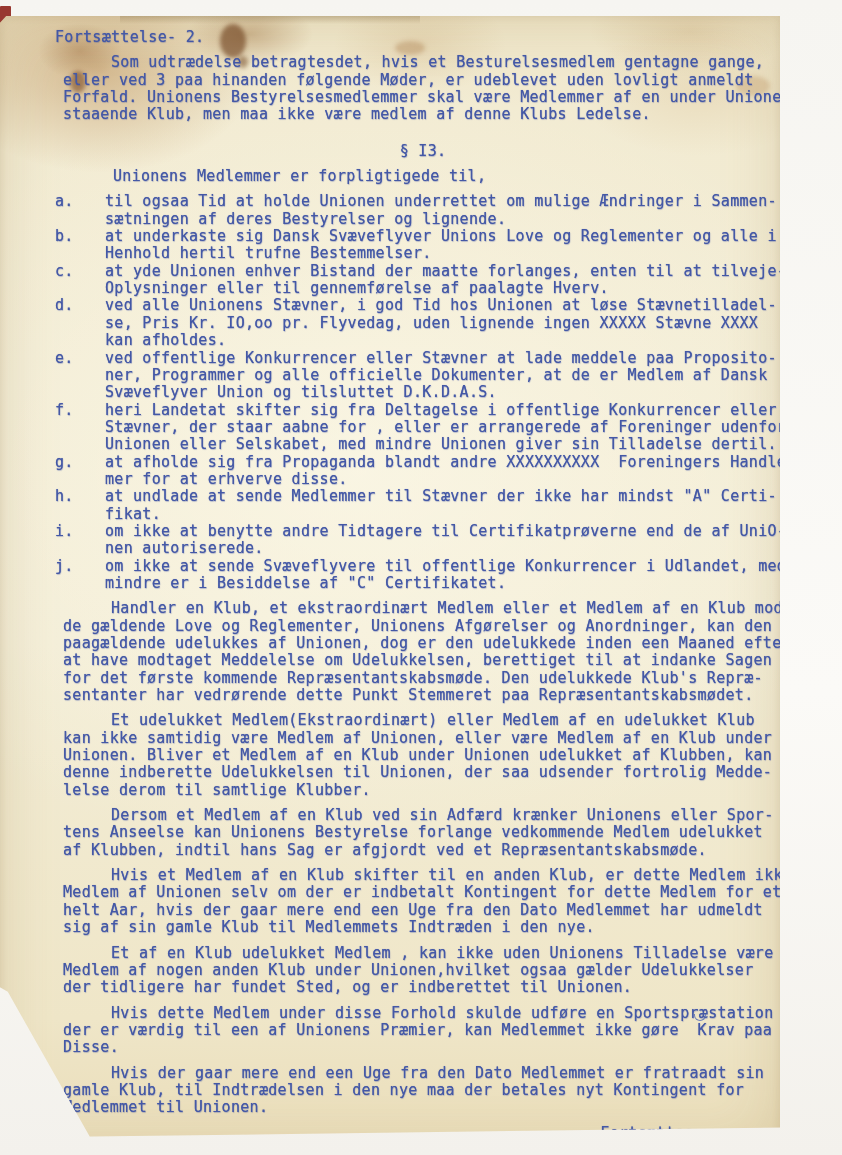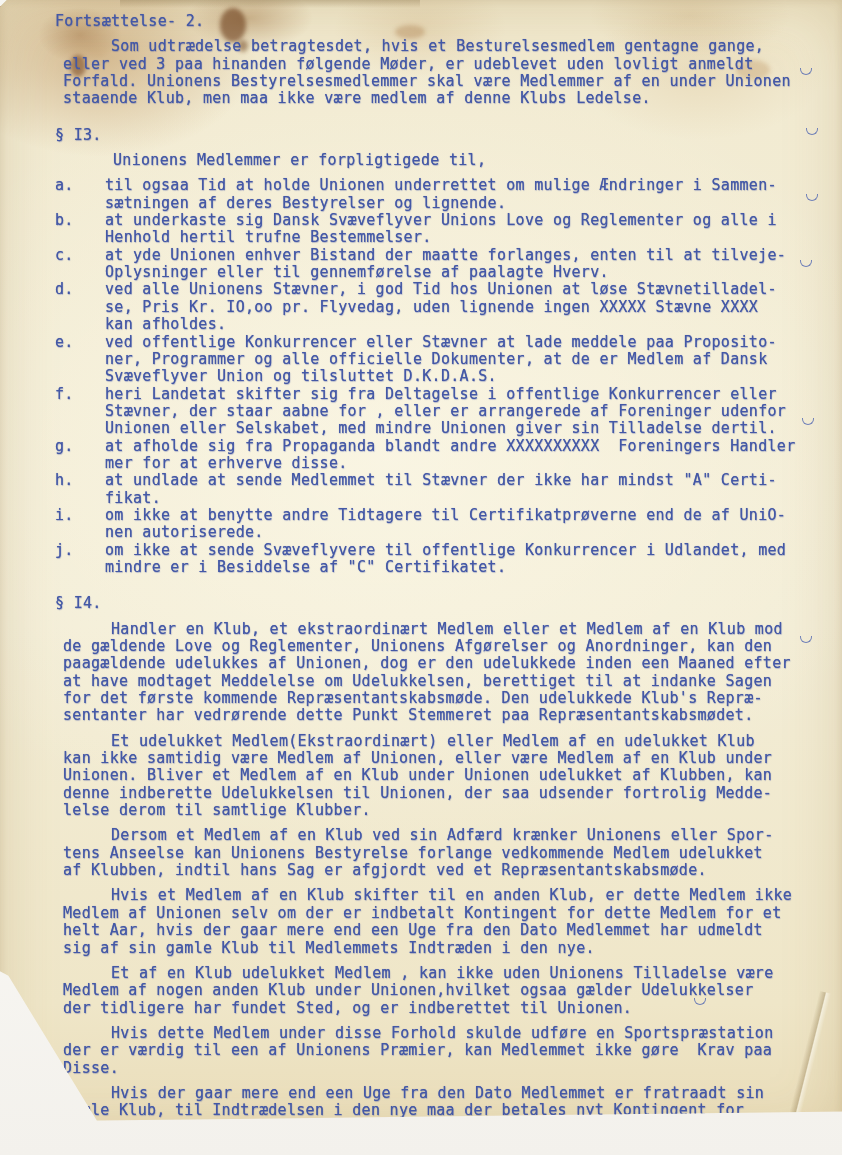--- a/index.html
+++ b/index.html
@@ -6,21 +6,21 @@
   body{
     width:842px;height:1155px;position:relative;overflow:hidden;
     background:#fdfdfb;
     font-family:"DejaVu Sans Mono", monospace;
   }
   
   .scan-bg{position:absolute;inset:0;background:linear-gradient(180deg,#f6f5f1,#fbfaf7 60%,#f3f1ec);}
 
   
   .paper{
-    position:absolute;left:0;top:0;width:842px;height:1140px;
+    position:absolute;left:0;top:16px;width:780px;height:1140px;
     clip-path:polygon(0.8% 0%, 100% 0%, 100% 97.5%, 11.5% 98.3%, 1.0% 85.6%, 0% 85.2%, 0% 0.6%);
     background:
       radial-gradient(ellipse 230px 150px at 100px 55px, rgba(168,112,48,0.40), rgba(168,112,48,0) 68%),
       radial-gradient(ellipse 90px 45px at 250px 18px, rgba(140,88,34,0.35), rgba(140,88,34,0) 70%),
       radial-gradient(ellipse 60px 40px at 80px 35px, rgba(120,64,20,0.30), rgba(120,64,20,0) 70%),
       radial-gradient(ellipse 120px 70px at 420px 28px, rgba(178,128,62,0.16), rgba(178,128,62,0) 72%),
       radial-gradient(ellipse 170px 90px at 700px 75px, rgba(196,156,96,0.18), rgba(196,156,96,0) 72%),
       radial-gradient(ellipse 140px 60px at 690px 15px, rgba(176,130,66,0.20), rgba(176,130,66,0) 72%),
       radial-gradient(ellipse 700px 500px at 46% 40%, rgba(255,252,238,0.55), rgba(255,252,238,0) 80%),
       linear-gradient(180deg, #efe6c9 0%, #f2ebd2 8%, #f3edd6 55%, #efe6c8 88%, #e9dcb8 100%);
@@ -42,21 +42,21 @@
   .red-mark{position:absolute;left:0;width:11px;background:#8e241c;border-radius:1px;filter:blur(0.4px);}
   
   .page-text{
     position:absolute;left:55px;top:13px;width:776px;
     font-size:15px;line-height:17.35px;color:#4458a6;
     text-shadow:0 0 0.7px rgba(62,84,164,0.75), 0.5px 0.5px 0.8px rgba(62,84,164,0.30);
     letter-spacing:0.3px;
   }
   .title{white-space:pre-wrap;margin:0;}
   .para{white-space:pre-wrap;margin:8px;text-indent:48px;}
-  .heading{text-align:left;margin:19px 40px 0 0;}
+  .heading{text-align:center;margin:19px 40px 0 0;}
   .lead{white-space:pre-wrap;margin:8px;text-indent:50px;}
   .item{display:flex;margin:0;}
   .item-label{flex:0 0 50px;}
   .item-text{white-space:pre-wrap;flex:1;}
   .closing{text-align:right;padding-right:128px;margin-top:5px;}
   
   .ink-mark{position:absolute;width:10px;height:6px;border:1.6px solid #5b6fb4;border-top:none;border-radius:0 0 9px 9px;opacity:0.85;}
 </style>
 </head>
 <body>
@@ -135,35 +135,34 @@
 Stævner, der staar aabne for , eller er arrangerede af Foreninger udenfor
 Unionen eller Selskabet, med mindre Unionen giver sin Tilladelse dertil.</div>
     </div>
     <div class="item">
       <span class="item-label">g.</span>
       <div class="item-text">at afholde sig fra Propaganda blandt andre XXXXXXXXXX  Foreningers Handler
 mer for at erhverve disse.</div>
     </div>
     <div class="item">
       <span class="item-label">h.</span>
-      <div class="item-text">at undlade at sende Medlemmet til Stævner der ikke har mindst "A" Certi-
+      <div class="item-text">at undlade at sende Medlemmer til Stævner der ikke har mindst "A" Certi-
 fikat.</div>
     </div>
     <div class="item">
       <span class="item-label">i.</span>
       <div class="item-text">om ikke at benytte andre Tidtagere til Certifikatprøverne end de af UniO-
 nen autoriserede.</div>
     </div>
     <div class="item">
       <span class="item-label">j.</span>
       <div class="item-text">om ikke at sende Svæveflyvere til offentlige Konkurrencer i Udlandet, med
 mindre er i Besiddelse af "C" Certifikatet.</div>
     </div>
 
-    <div class="heading">§ I4.</div>
     <div class="para">Handler en Klub, et ekstraordinært Medlem eller et Medlem af en Klub mod
 de gældende Love og Reglementer, Unionens Afgørelser og Anordninger, kan den
 paagældende udelukkes af Unionen, dog er den udelukkede inden een Maaned efter
 at have modtaget Meddelelse om Udelukkelsen, berettiget til at indanke Sagen
 for det første kommende Repræsentantskabsmøde. Den udelukkede Klub's Repræ-
 sentanter har vedrørende dette Punkt Stemmeret paa Repræsentantskabsmødet.</div>
     <div class="para">Et udelukket Medlem(Ekstraordinært) eller Medlem af en udelukket Klub
 kan ikke samtidig være Medlem af Unionen, eller være Medlem af en Klub under
 Unionen. Bliver et Medlem af en Klub under Unionen udelukket af Klubben, kan
 denne indberette Udelukkelsen til Unionen, der saa udsender fortrolig Medde-

